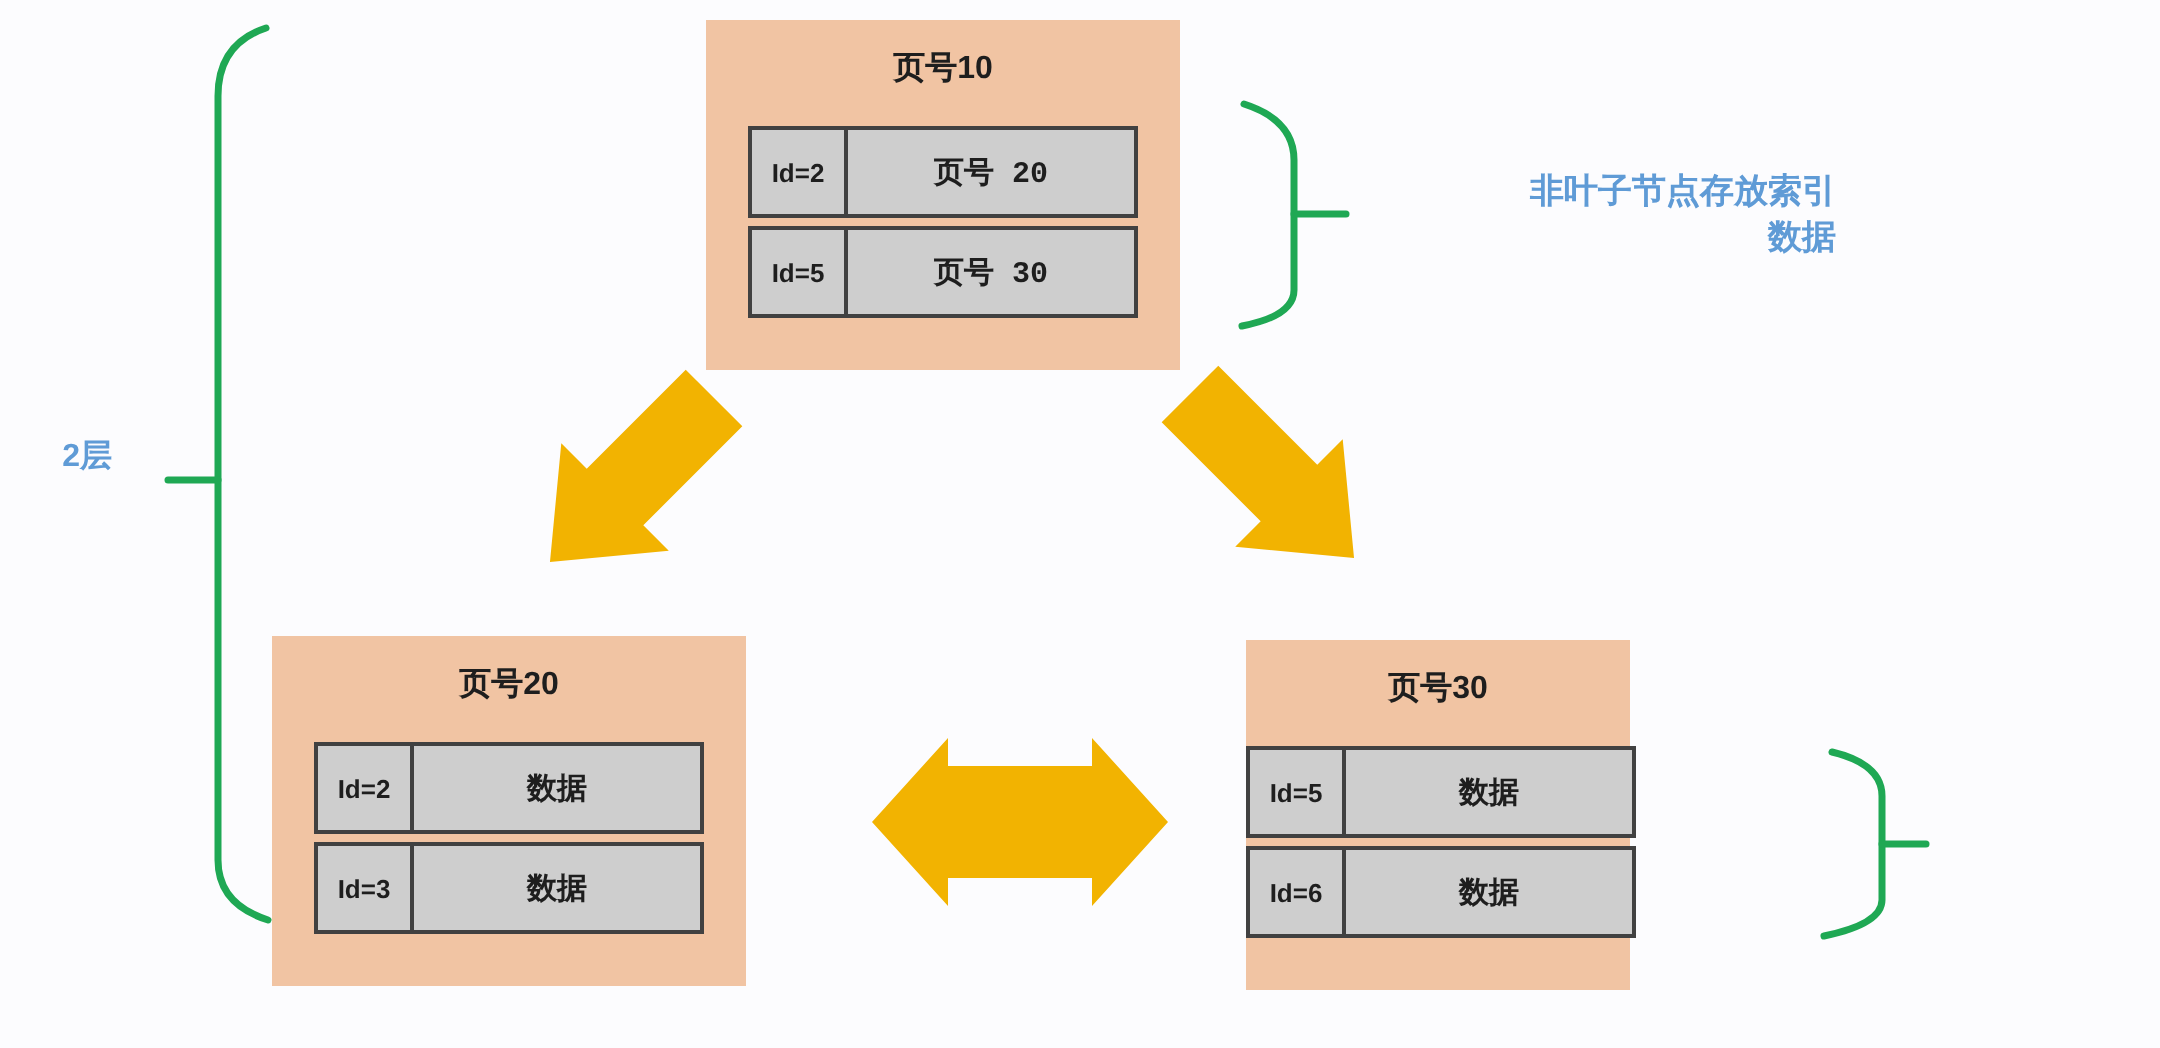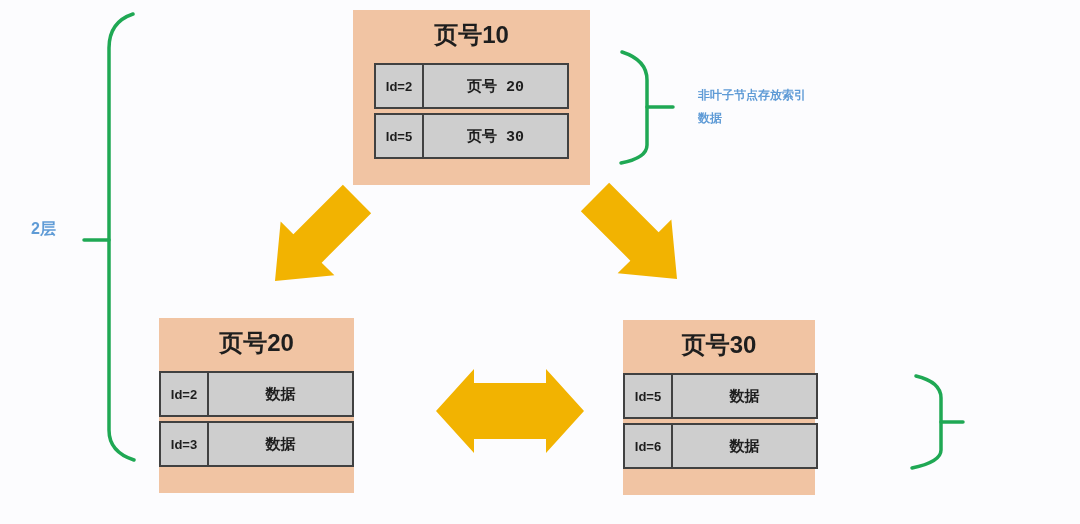--- a/index.html
+++ b/index.html
@@ -35,21 +35,21 @@
     stroke-linecap: round;
   }
   .block-arrow { fill: var(--arrow); }
   .node {
     position: absolute;
     background: var(--node-bg);
     padding-top: 12px;
   }
   .node-title {
     text-align: center;
-    font-size: 24px;
+    font-size: 16px;
     font-weight: bold;
     color: var(--node-title-text);
     height: 26px;
     line-height: 26px;
   }
   .rows {
     margin: 15px auto 0 auto;
     width: 195px;
     display: flex;
     flex-direction: column;
@@ -77,24 +77,24 @@
     align-items: center;
     justify-content: center;
     font-size: 15px;
     font-weight: bold;
     color: var(--row-text);
     font-family: Liberation Mono, monospace;
   }
   .annotation {
     position: absolute;
     color: var(--annotation-text);
-    font-size: 12px;
+    font-size: 17px;
     font-weight: bold;
     line-height: 23px;
-    text-align: left;
+    text-align: right;
   }
   .annotation.small { font-size: 16px; }
 </style>
 </head>
 <body>
 
 <div class="canvas">
 
   <svg class="overlay-svg" viewBox="0 0 1080 524">
 
@@ -133,21 +133,21 @@
         <span class="key">Id=2</span>
         <span class="val">页号 20</span>
       </div>
       <div class="row">
         <span class="key">Id=5</span>
         <span class="val">页号 30</span>
       </div>
     </div>
   </div>
 
-  <div class="node" style="left:159px; top:318px; width:195px; height:175px;">
+  <div class="node" style="left:136px; top:318px; width:237px; height:175px;">
     <div class="node-title">页号20</div>
     <div class="rows">
       <div class="row">
         <span class="key">Id=2</span>
         <span class="val">数据</span>
       </div>
       <div class="row">
         <span class="key">Id=3</span>
         <span class="val">数据</span>
       </div>

